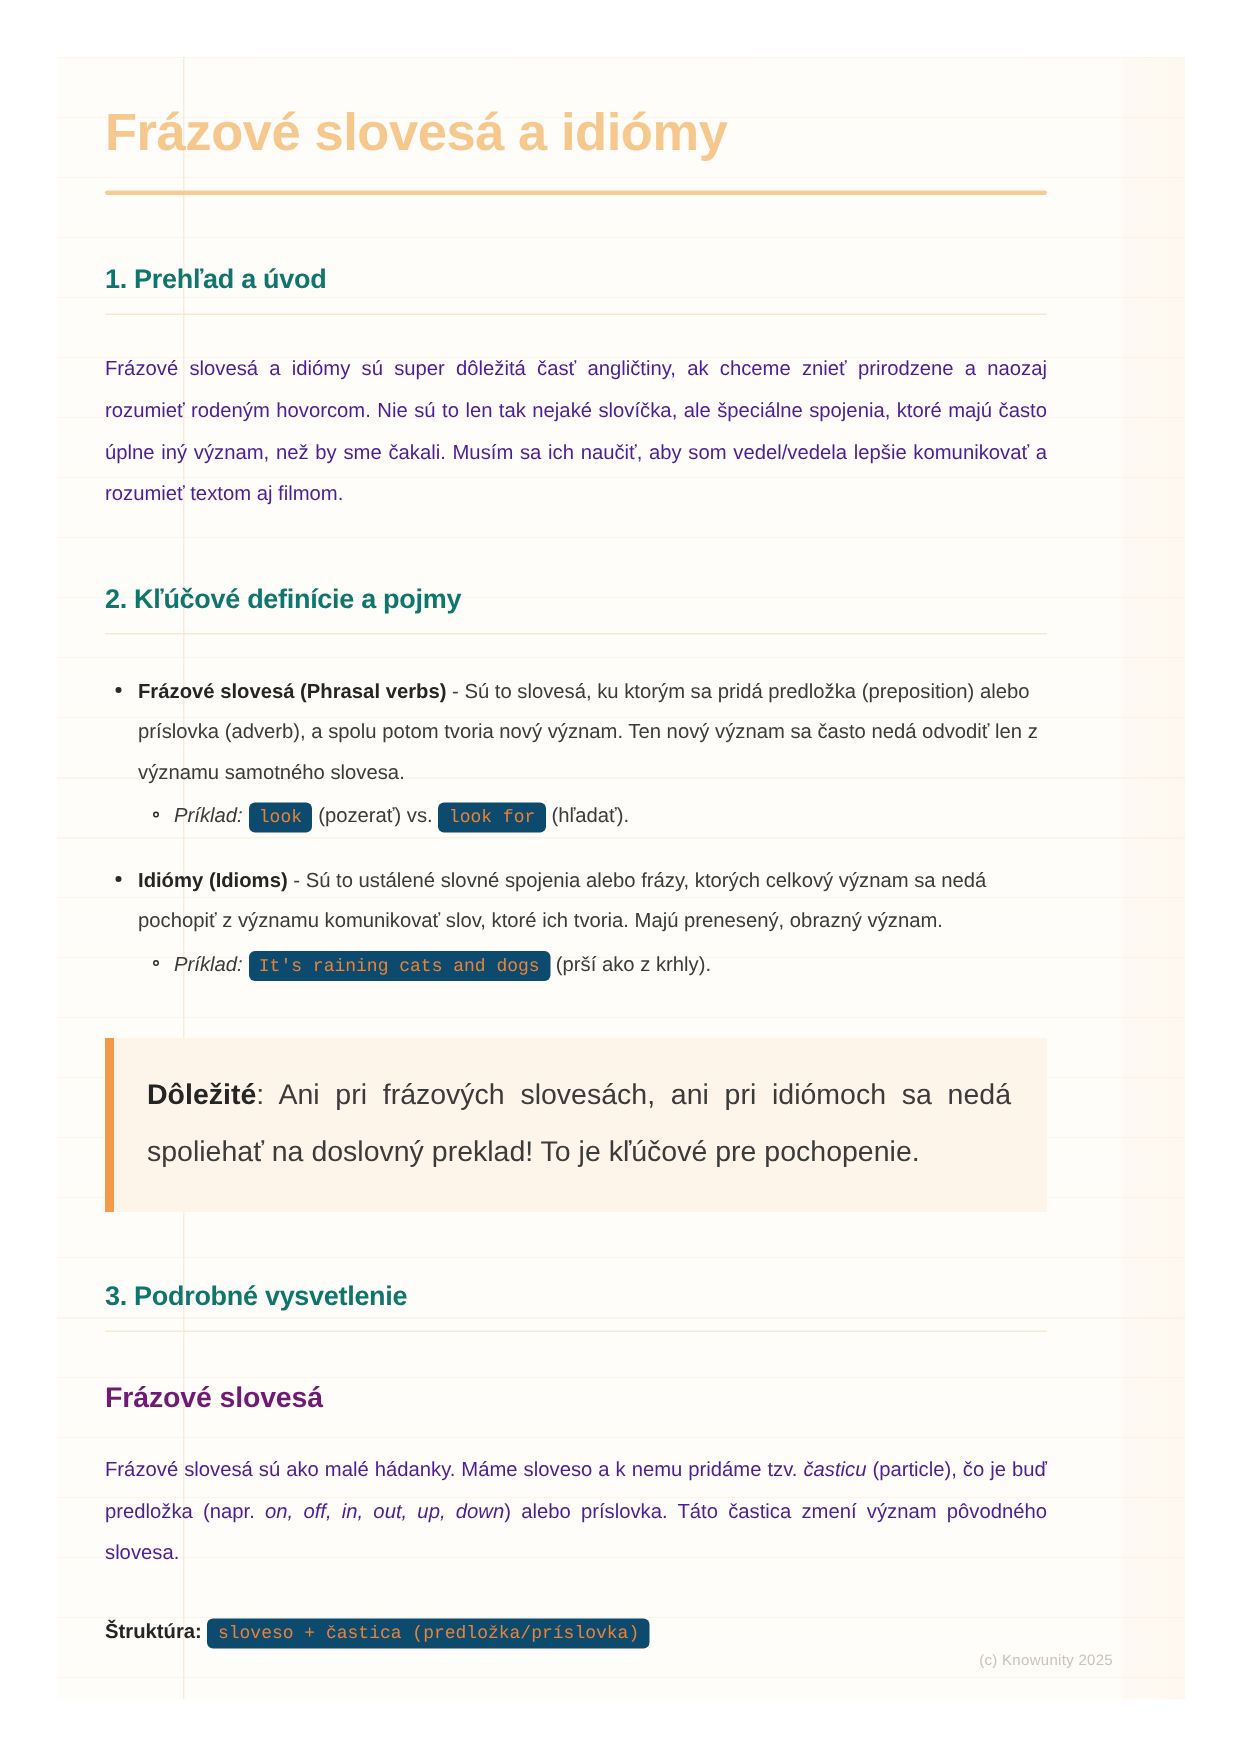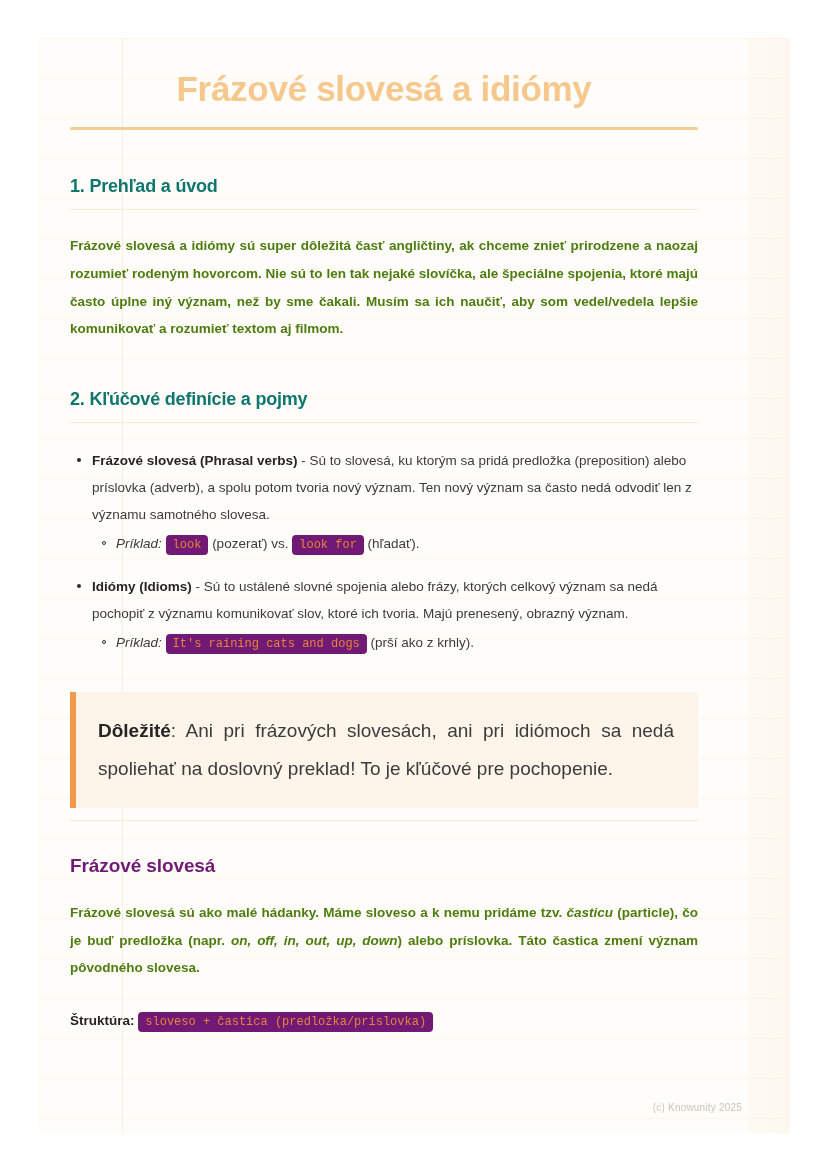--- a/index.html
+++ b/index.html
@@ -64,21 +64,20 @@
   }
 
   
   .doc-title {
     margin: 0;
     font-size: 35px;
     line-height: 1.18;
     font-weight: bold;
     color: #F7C88E;
     letter-spacing: -0.3px;
-    text-align: center;
   }
   .title-rule {
     margin-top: 18px;
     height: 3px;
     background: #F3CC98;
     border-radius: 2px;
   }
 
   h2.section-h {
     margin: 46px 0 0 0;
@@ -99,23 +98,22 @@
     font-size: 19px;
     font-weight: bold;
     color: #701a75;
     letter-spacing: -0.1px;
   }
 
   p.body {
     margin: 22px 0 0 0;
     font-size: 13.5px;
     line-height: 2.05;
-    color: #4d7c0f;
+    color: #4c1d95;
     text-align: justify;
-    font-weight: bold;
   }
 
   
   ul.lvl1 {
     margin: 24px 0 0 0;
     padding: 0 0 0 22px;
     list-style: none;
   }
   ul.lvl1 > li {
     position: relative;
@@ -159,21 +157,21 @@
     box-sizing: border-box;
   }
 
   strong.b { font-weight: bold; color: #252525; }
   em.i { font-style: italic; }
 
   code.inline {
     font-family: "Liberation Mono", "DejaVu Sans Mono", monospace;
     font-size: 12px;
     color: #E8833A;
-    background: #701a75;
+    background: #0c4a6e;
     border-radius: 4px;
     padding: 3px 7px;
     white-space: nowrap;
   }
 
   
   .callout {
     margin: 36px 0 0 0;
     background: #FDF5EA;
     border-left: 6px solid #F2994A;
@@ -248,20 +246,21 @@
             <span>(prší ako z krhly).</span>
           </li>
         </ul>
       </li>
     </ul>
 
     <div class="callout">
       <p><strong class="b">Dôležité</strong><span>: </span><span>Ani pri frázových slovesách, ani pri idiómoch sa nedá spoliehať na doslovný preklad! To je kľúčové pre pochopenie.</span></p>
     </div>
 
+    <h2 class="section-h">3. Podrobné vysvetlenie</h2>
     <div class="section-rule"></div>
 
     <h3 class="sub-h">Frázové slovesá</h3>
 
     <p class="body"><span>Frázové slovesá sú ako malé hádanky. Máme sloveso a k nemu pridáme tzv. </span><em class="i">časticu</em><span> (particle), čo je buď predložka (napr. </span><em class="i">on, off, in, out, up, down</em><span>) alebo príslovka. Táto častica zmení význam pôvodného slovesa.</span></p>
 
     <p class="struct"><strong class="b">Štruktúra:</strong>
       <code class="inline">sloveso + častica (predložka/príslovka)</code>
     </p>
 

